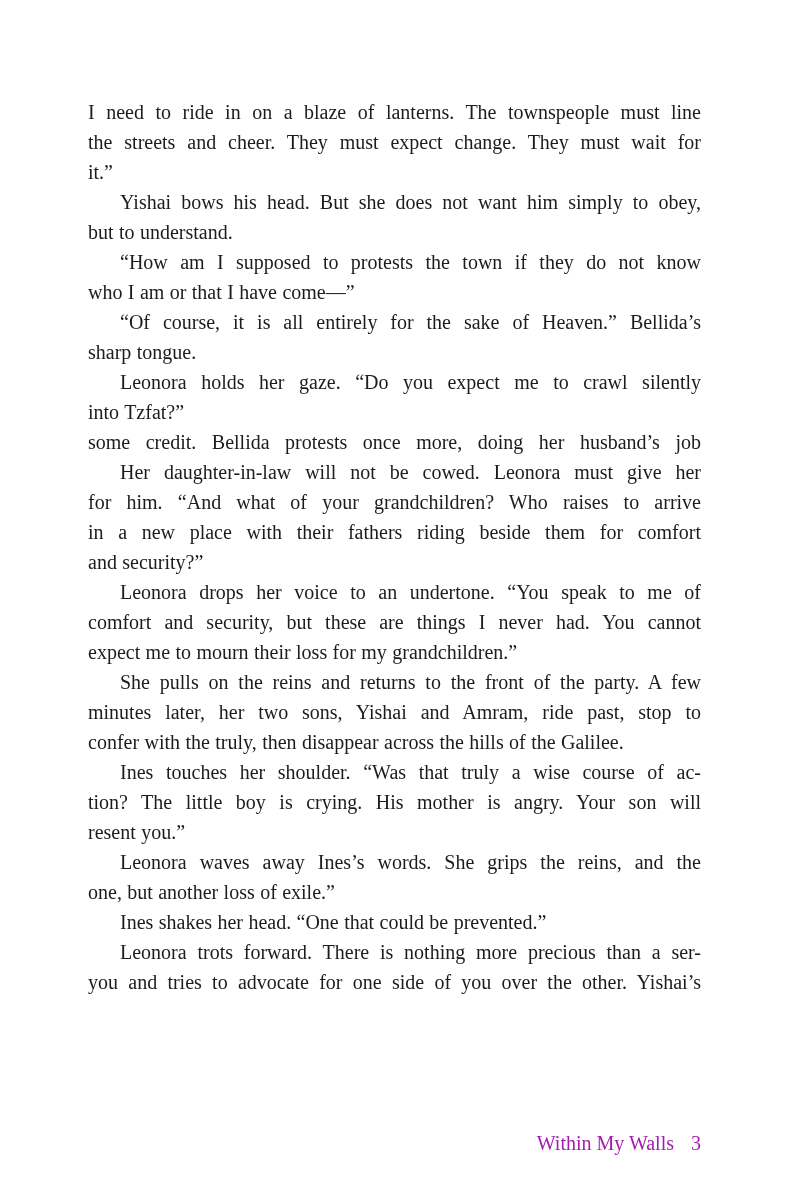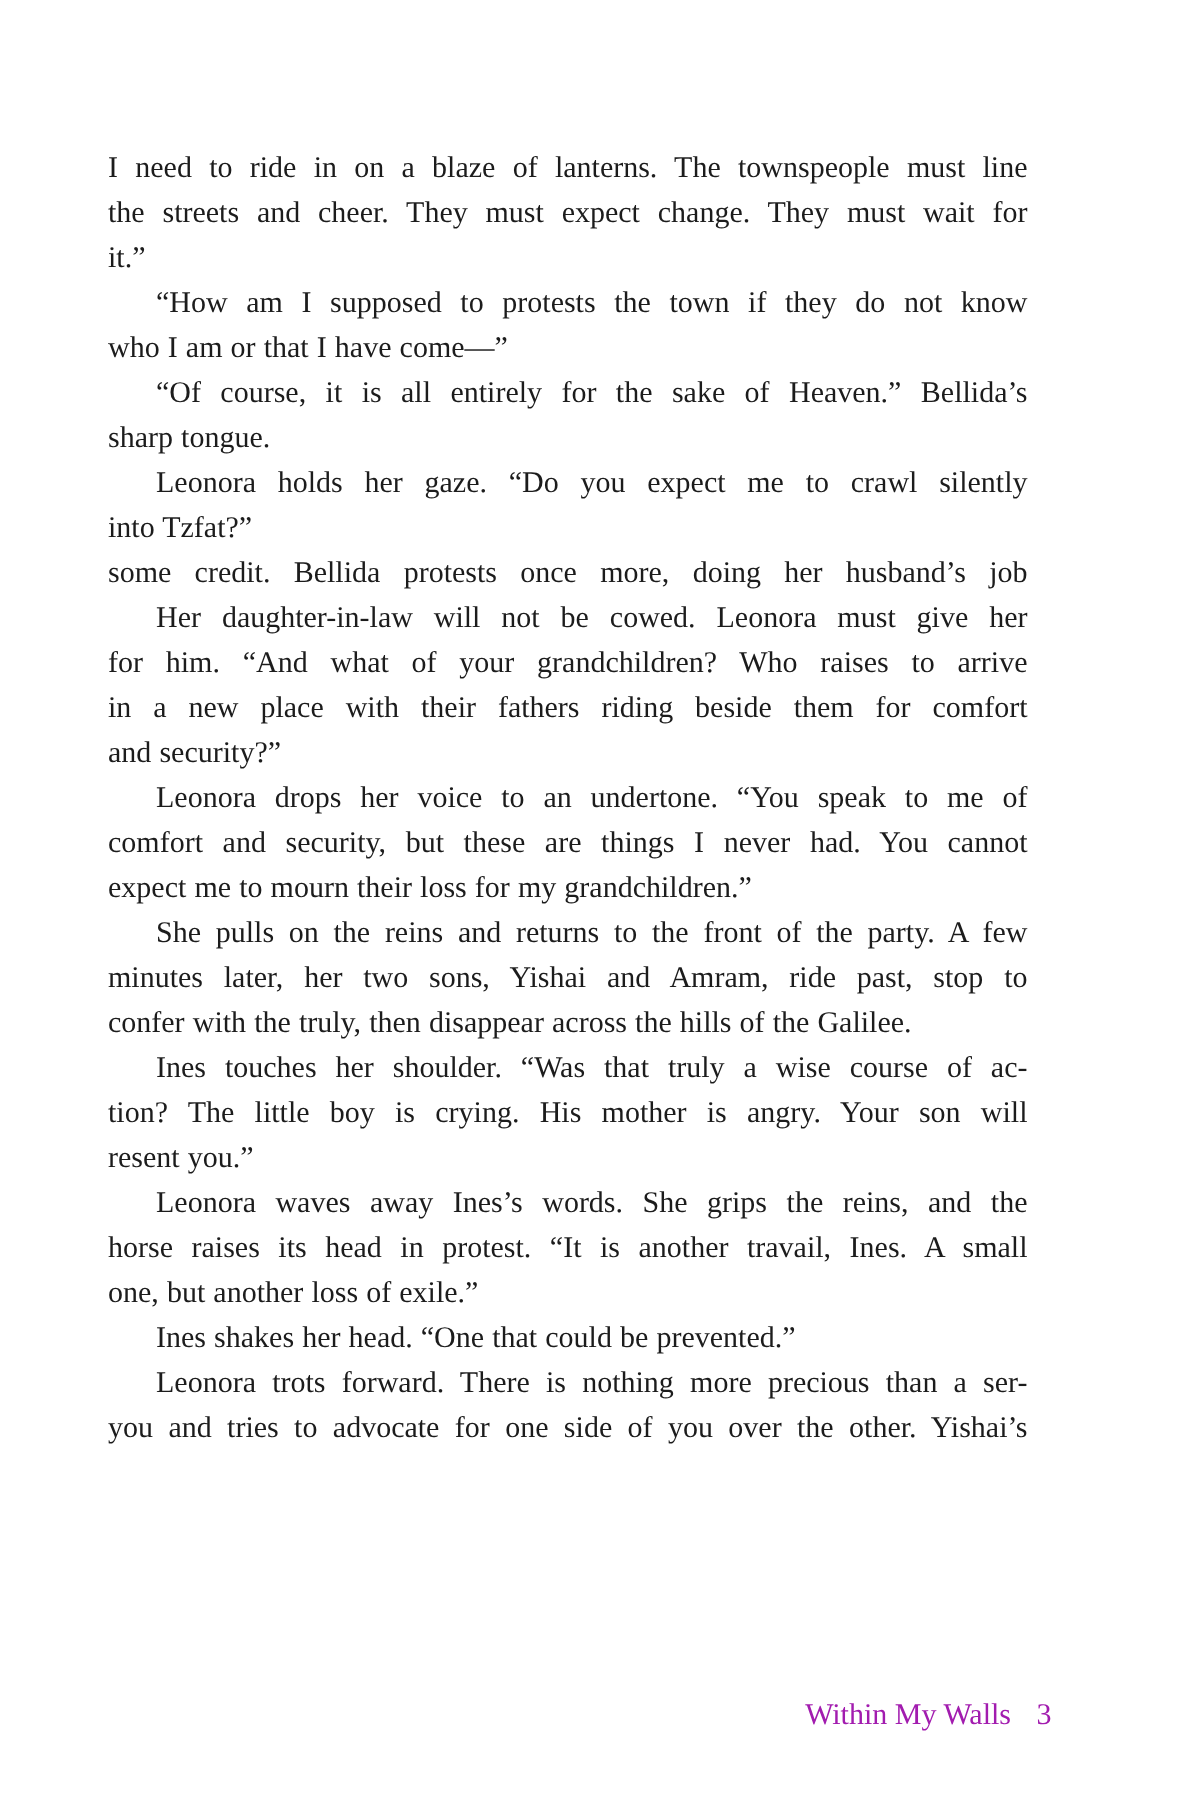--- a/index.html
+++ b/index.html
@@ -11,21 +11,21 @@
   .page {
     position: relative;
     width: 800px;
     height: 1198px;
     background: #ffffff;
     overflow: hidden;
     color: #1c1c1c;
   }
   .text-block {
     position: absolute;
-    left: 72px;
+    left: 88px;
     top: 97px;
     width: 613px;
     font-size: 20px;
     line-height: 30px;
     color: #1c1c1c;
   }
   .line {
     text-align: justify;
     text-align-last: justify;
     white-space: normal;
@@ -57,20 +57,24 @@
 <body>
 
 <div class="page">
   <main class="text-block">
       <div class="para">
         <div class="line first">I need to ride in on a blaze of lanterns. The townspeople must line</div>
         <div class="line">the streets and cheer. They must expect change. They must wait for</div>
         <div class="line last">it.”</div>
       </div>
       <div class="para indent">
+        <div class="line first">Yishai bows his head. But she does not want him simply to obey,</div>
+        <div class="line last">but to understand.</div>
+      </div>
+      <div class="para indent">
         <div class="line first">“How am I supposed to protests the town if they do not know</div>
         <div class="line last">who I am or that I have come—”</div>
       </div>
       <div class="para indent">
         <div class="line first">“Of course, it is all entirely for the sake of Heaven.” Bellida’s</div>
         <div class="line last">sharp tongue.</div>
       </div>
       <div class="para indent">
         <div class="line first">Leonora holds her gaze. “Do you expect me to crawl silently</div>
         <div class="line last">into Tzfat?”</div>
@@ -92,21 +96,20 @@
         <div class="line">minutes later, her two sons, Yishai and Amram, ride past, stop to</div>
         <div class="line last">confer with the truly, then disappear across the hills of the Galilee.</div>
       </div>
       <div class="para indent">
         <div class="line first">Ines touches her shoulder. “Was that truly a wise course of ac-</div>
         <div class="line">tion? The little boy is crying. His mother is angry. Your son will</div>
         <div class="line last">resent you.”</div>
       </div>
       <div class="para indent">
         <div class="line first">Leonora waves away Ines’s words. She grips the reins, and the</div>
-        <div class="line">horse raises its head in protest. “It is another travail, Ines. A small</div>
         <div class="line last">one, but another loss of exile.”</div>
       </div>
       <div class="para indent">
         <div class="line first last">Ines shakes her head. “One that could be prevented.”</div>
       </div>
       <div class="para indent">
         <div class="line first">Leonora trots forward. There is nothing more precious than a ser-</div>
         <div class="line">you and tries to advocate for one side of you over the other. Yishai’s</div>
       </div>
     </main>

